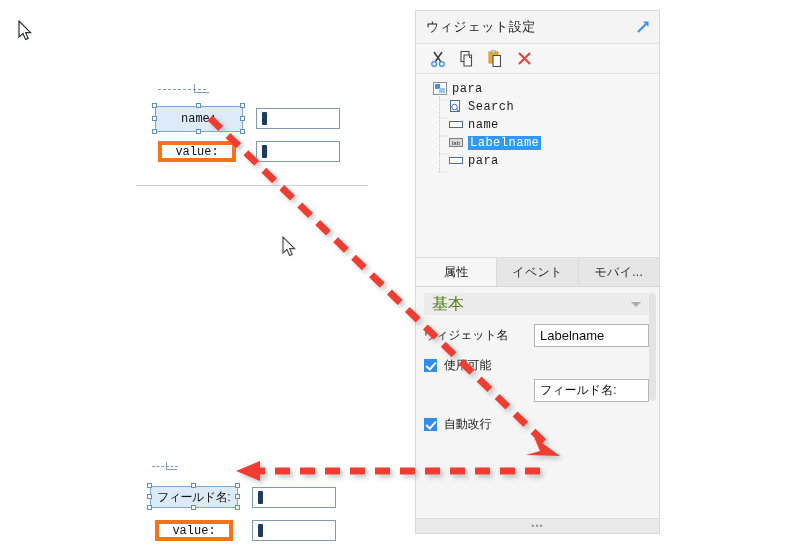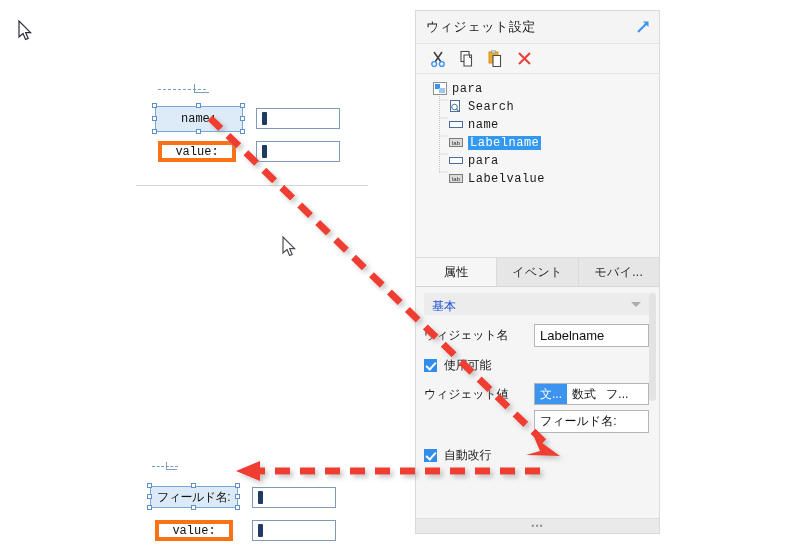--- a/index.html
+++ b/index.html
@@ -80,22 +80,22 @@
     flex:1;display:flex;align-items:center;justify-content:center;
     font-size:12px;color:#2b2b2b;background:#e6e6e6;border-right:1px solid #dadada;
     letter-spacing:0.3px;
   }
   .tab.active{background:#f6f6f6;color:#111;}
   .tab:last-child{border-right:none;}
 
   .props{flex:1;background:#f5f5f5;position:relative;overflow:hidden;}
   .section-hdr{
     height:22px;margin:6px 10px 0 8px;background:#ececec;
-    display:flex;align-items:flex-end;padding:0 8px;
-    font-size:12px;color:#1d4ed8;position:relative;
+    display:flex;align-items:center;padding:0 8px;
+    font-size:16px;color:#4d7c0f;position:relative;
   }
   .section-hdr .caret{
     position:absolute;right:8px;top:9px;
     width:0;height:0;border-left:5px solid transparent;border-right:5px solid transparent;
     border-top:5px solid #adadad;
   }
   .prow{display:flex;align-items:center;margin:9px 10px 0 8px;min-height:22px;}
   .plabel{font-size:12px;color:#1a1a1a;width:110px;flex:0 0 110px;letter-spacing:-0.2px;}
   .ptext{
     flex:1;height:23px;box-sizing:border-box;background:#fff;
@@ -288,29 +288,20 @@
 
       <div class="tnode lvl1">
         <span class="tico">
           <svg width="14" height="13" viewBox="0 0 14 13">
             <rect x="0.5" y="3.5" width="13" height="6" fill="#fff" stroke="#4a6f9c"></rect>
           </svg>
         </span>
         <span class="tlabel">para</span>
       </div>
 
-      <div class="tnode lvl1">
-        <span class="tico">
-          <svg width="14" height="13" viewBox="0 0 14 13">
-            <rect x="0.5" y="2.5" width="13" height="8" fill="#dcdcdc" stroke="#7a7a7a"></rect>
-            <text x="7" y="9" font-size="6" text-anchor="middle" fill="#333" font-family="Liberation Sans">lab</text>
-          </svg>
-        </span>
-        <span class="tlabel">Labelvalue</span>
-      </div>
     </div>
 
     <div class="tabs">
       <div class="tab active">
         <span>属性</span>
       </div>
       <div class="tab">
         <span>イベント</span>
       </div>
       <div class="tab">
@@ -332,34 +323,20 @@
           <span>Labelname</span>
         </div>
       </div>
 
       <div class="cbrow">
         <span class="cb on"></span>
         <span class="cblabel">使用可能</span>
       </div>
 
 
-      <div class="prow">
-        <div class="plabel">ウィジェット値</div>
-        <div class="seg">
-          <div class="seg-item on">
-            <span>文...</span>
-          </div>
-          <div class="seg-item">
-            <span>数式</span>
-          </div>
-          <div class="seg-item">
-            <span>フ...</span>
-          </div>
-        </div>
-      </div>
 
       <div class="fieldrow">
         <div class="spacer"></div>
         <div class="ptext" style="font-size:12px;">
           <span>フィールド名:</span>
         </div>
       </div>
 
       <div class="cbrow" style="margin-top:14px;">
         <span class="cb on"></span>

